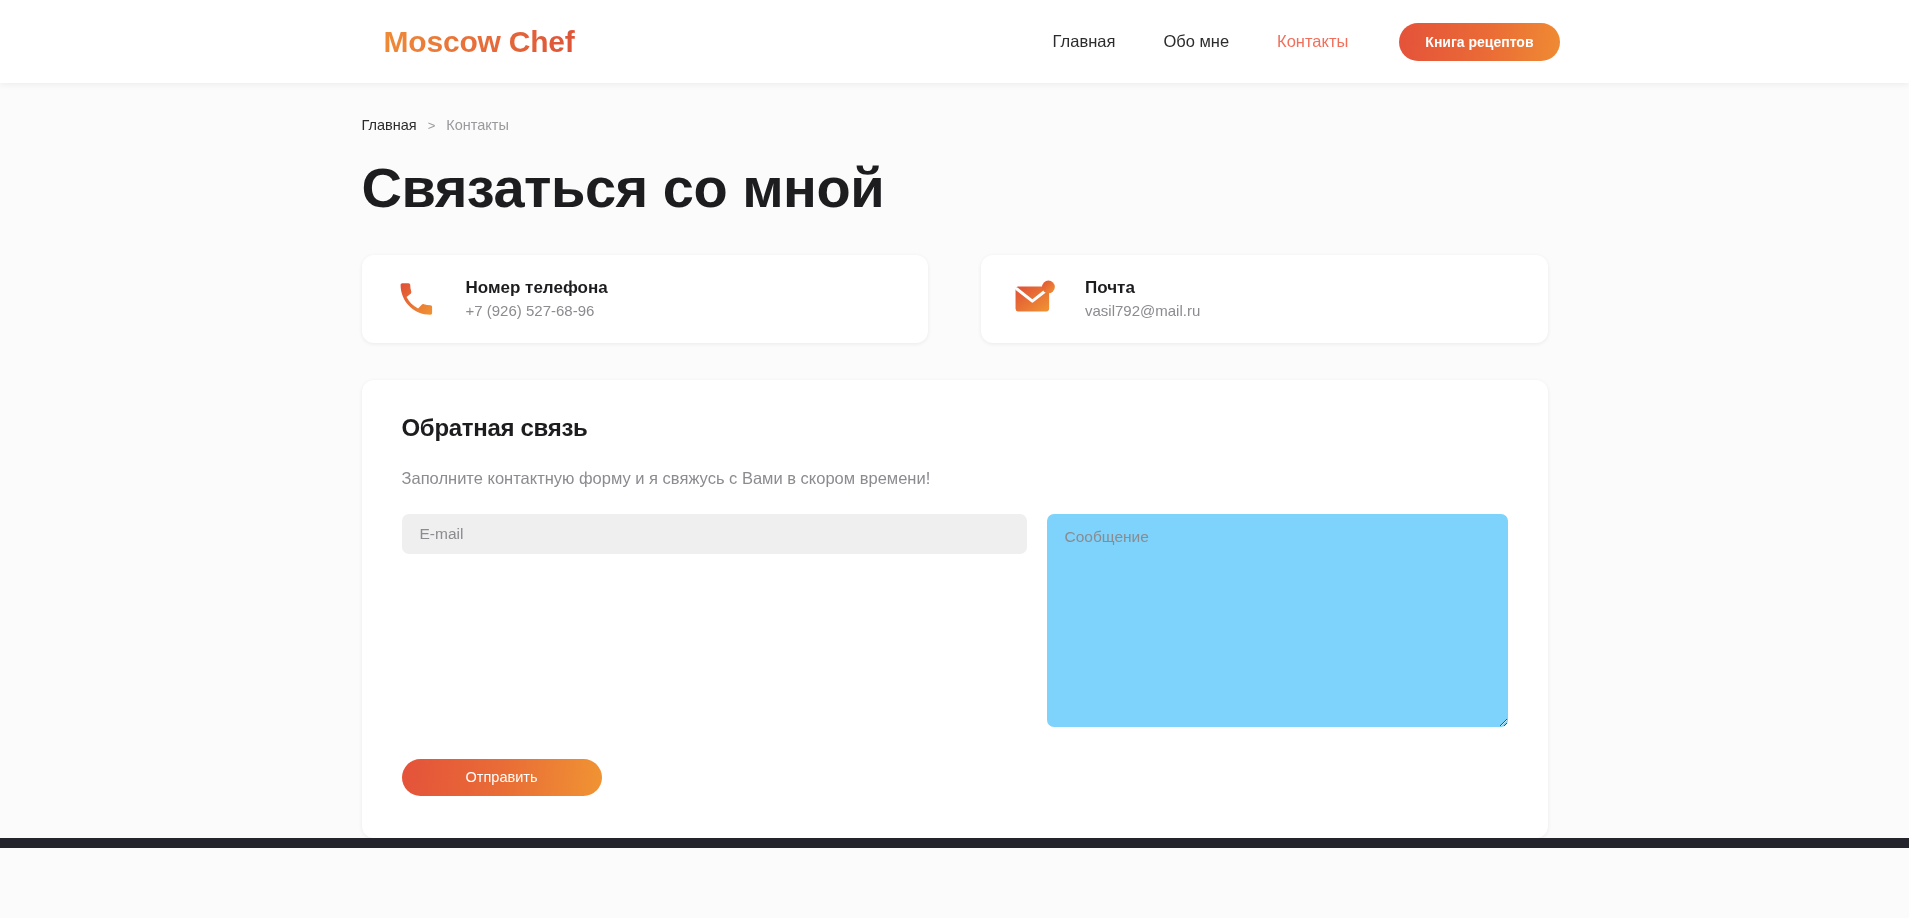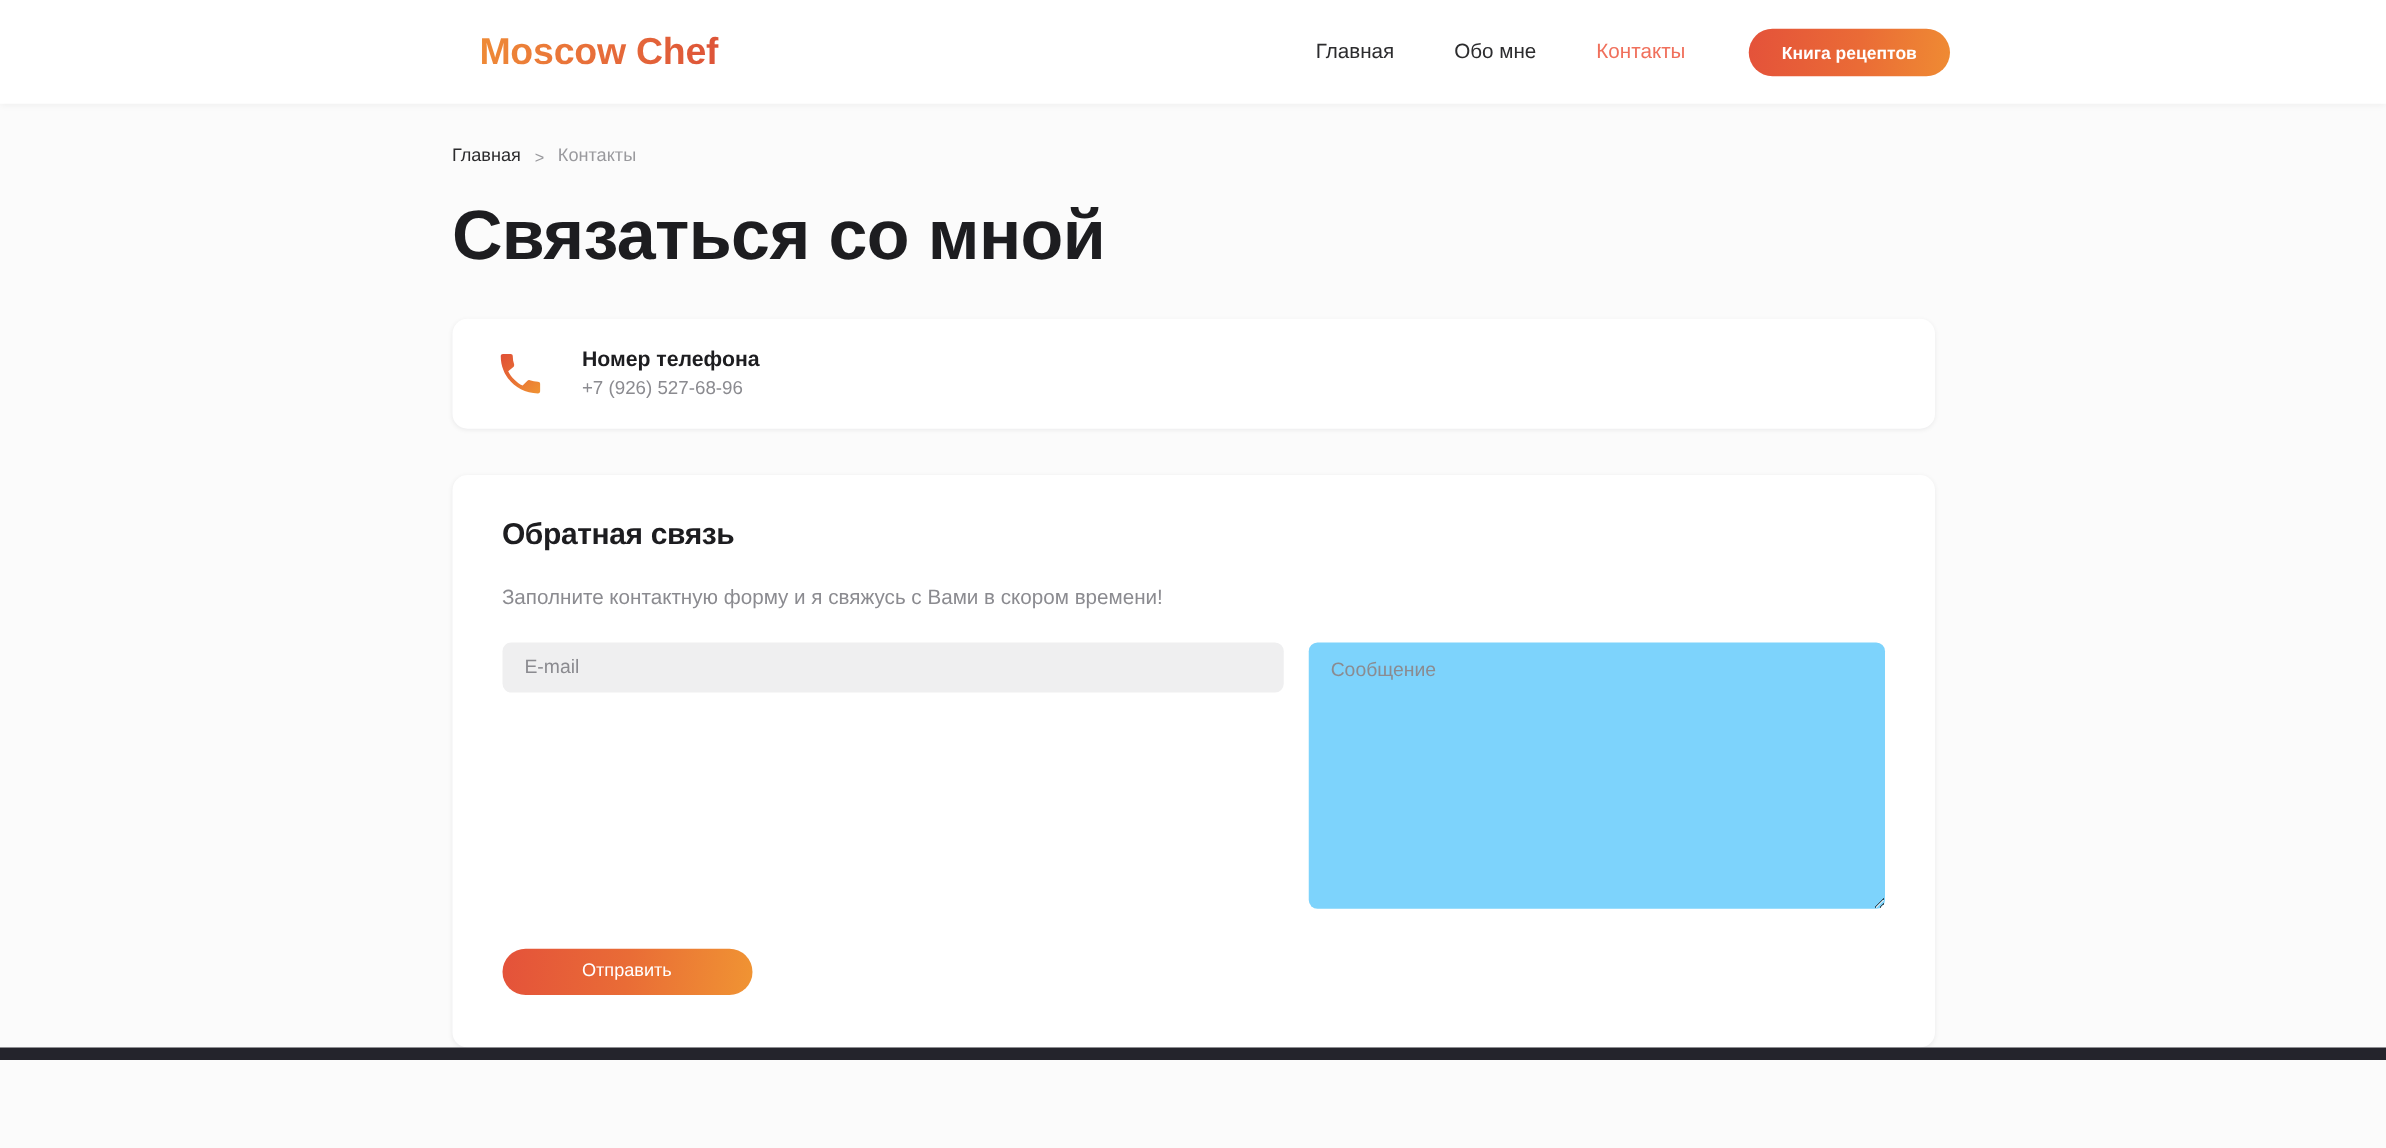--- a/index.html
+++ b/index.html
@@ -274,20 +274,39 @@
             </defs>
             <path fill="url(#gradPhone)" d="M6.6 10.8c1.4 2.8 3.8 5.1 6.6 6.6l2.2-2.2c.3-.3.7-.4 1.1-.2 1.2.4 2.4.6 3.7.6.6 0 1 .4 1 1V20c0 .6-.4 1-1 1-9.4 0-17-7.6-17-17 0-.6.4-1 1-1h3.5c.6 0 1 .4 1 1 0 1.3.2 2.5.6 3.7.1.4 0 .8-.2 1.1l-2.5 2z"></path>
           </svg>
         </span>
         <span class="card-text">
           <span class="card-title">Номер телефона</span>
           <span class="card-value">+7 (926) 527-68-96</span>
         </span>
       </div>
 
+      <div class="contact-card">
+        <span class="card-icon">
+          <svg width="46" height="46" viewBox="0 0 26 26" aria-hidden="true">
+            <defs>
+              <linearGradient id="gradMail" x1="0" y1="0" x2="1" y2="1">
+                <stop offset="0%" stop-color="#e04f36"></stop>
+                <stop offset="100%" stop-color="#f09433"></stop>
+              </linearGradient>
+            </defs>
+            <rect x="2" y="6" width="19" height="14" rx="1.6" fill="url(#gradMail)"></rect>
+            <path d="M2.6 7.2 11.5 14.2 20.4 7.2" fill="none" stroke="#ffffff" stroke-width="1.7" stroke-linecap="round" stroke-linejoin="round"></path>
+            <circle cx="20.6" cy="6.2" r="3.6" fill="url(#gradMail)"></circle>
+          </svg>
+        </span>
+        <span class="card-text">
+          <span class="card-title">Почта</span>
+          <span class="card-value">vasil792@mail.ru</span>
+        </span>
+      </div>
 
 
     </section>
 
     <section class="form-card">
       <h2 class="form-title">Обратная связь</h2>
       <p class="form-subtitle">Заполните контактную форму и я свяжусь с Вами в скором времени!</p>
 
       <div class="form-grid">
         <div class="form-col-left">

